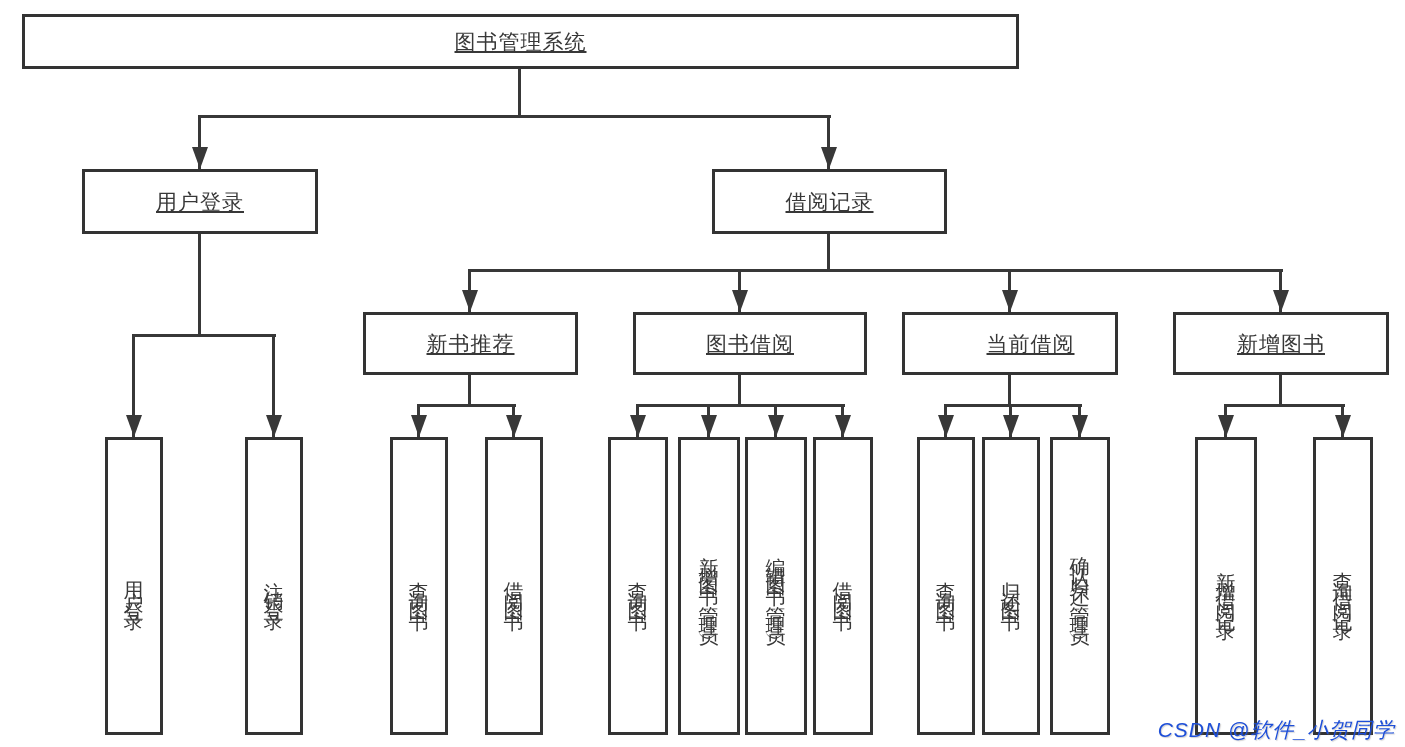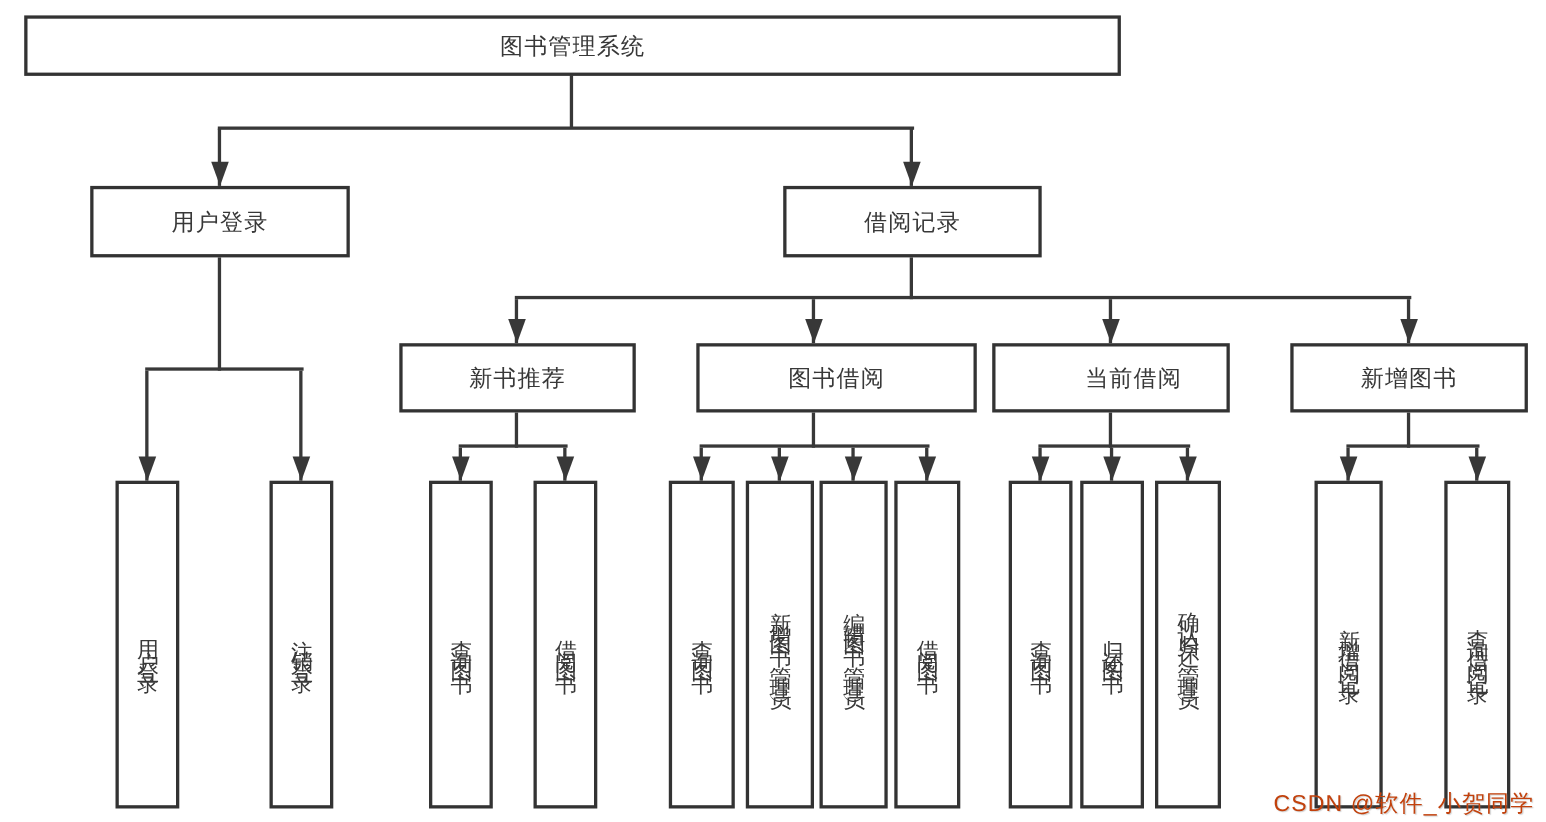--- a/index.html
+++ b/index.html
@@ -20,20 +20,21 @@
     box-sizing: border-box;
     background: #ffffff;
     border: 3px solid #333333;
     display: flex;
     align-items: center;
     justify-content: center;
     font-size: 21px;
     letter-spacing: 1px;
     color: #383838;
     white-space: nowrap;
+    text-decoration: underline;
   }
   .vbox {
     position: absolute;
     top: 437px;
     height: 298px;
     box-sizing: border-box;
     background: #ffffff;
     border: 3px solid #333333;
     writing-mode: vertical-rl;
     text-orientation: mixed;
@@ -62,37 +63,38 @@
     border-left: 8px solid transparent;
     border-right: 8px solid transparent;
     border-top: 22px solid #383838;
   }
   #watermark {
     position: absolute;
     right: 10px;
     bottom: 3px;
     font-size: 21px;
     letter-spacing: 1px;
-    color: #c2410c;
+    color: #1d4ed8;
     text-shadow: 1px 1px 1px rgba(120,120,120,0.35);
     white-space: nowrap;
+    font-style: italic;
   }
 </style>
 </head>
 <body>
 
 <div id="canvas">
 
   <div class="hbox" style="left:22px; top:14px; width:997px; height:55px;">图书管理系统</div>
 
   <div class="hbox" style="left:82px; top:169px; width:236px; height:65px;">用户登录</div>
   <div class="hbox" style="left:712px; top:169px; width:235px; height:65px;">借阅记录</div>
 
   <div class="hbox" style="left:363px; top:312px; width:215px; height:63px;">新书推荐</div>
-  <div class="hbox" style="left:633px; top:312px; width:255px; height:63px;">图书借阅</div>
+  <div class="hbox" style="left:633px; top:312px; width:234px; height:63px;">图书借阅</div>
   <div class="hbox" style="left:902px; top:312px; width:216px; height:63px;padding-left:41px;">当前借阅</div>
   <div class="hbox" style="left:1173px; top:312px; width:216px; height:63px;">新增图书</div>
 
   <div class="vbox" style="left:105px; width:58px;">用户登录</div>
   <div class="vbox" style="left:245px; width:58px;">注销登录</div>
 
   <div class="vbox" style="left:390px; width:58px;">查询图书</div>
   <div class="vbox" style="left:485px; width:58px;">借阅图书</div>
 
   <div class="vbox" style="left:608px; width:60px;">查询图书</div>

